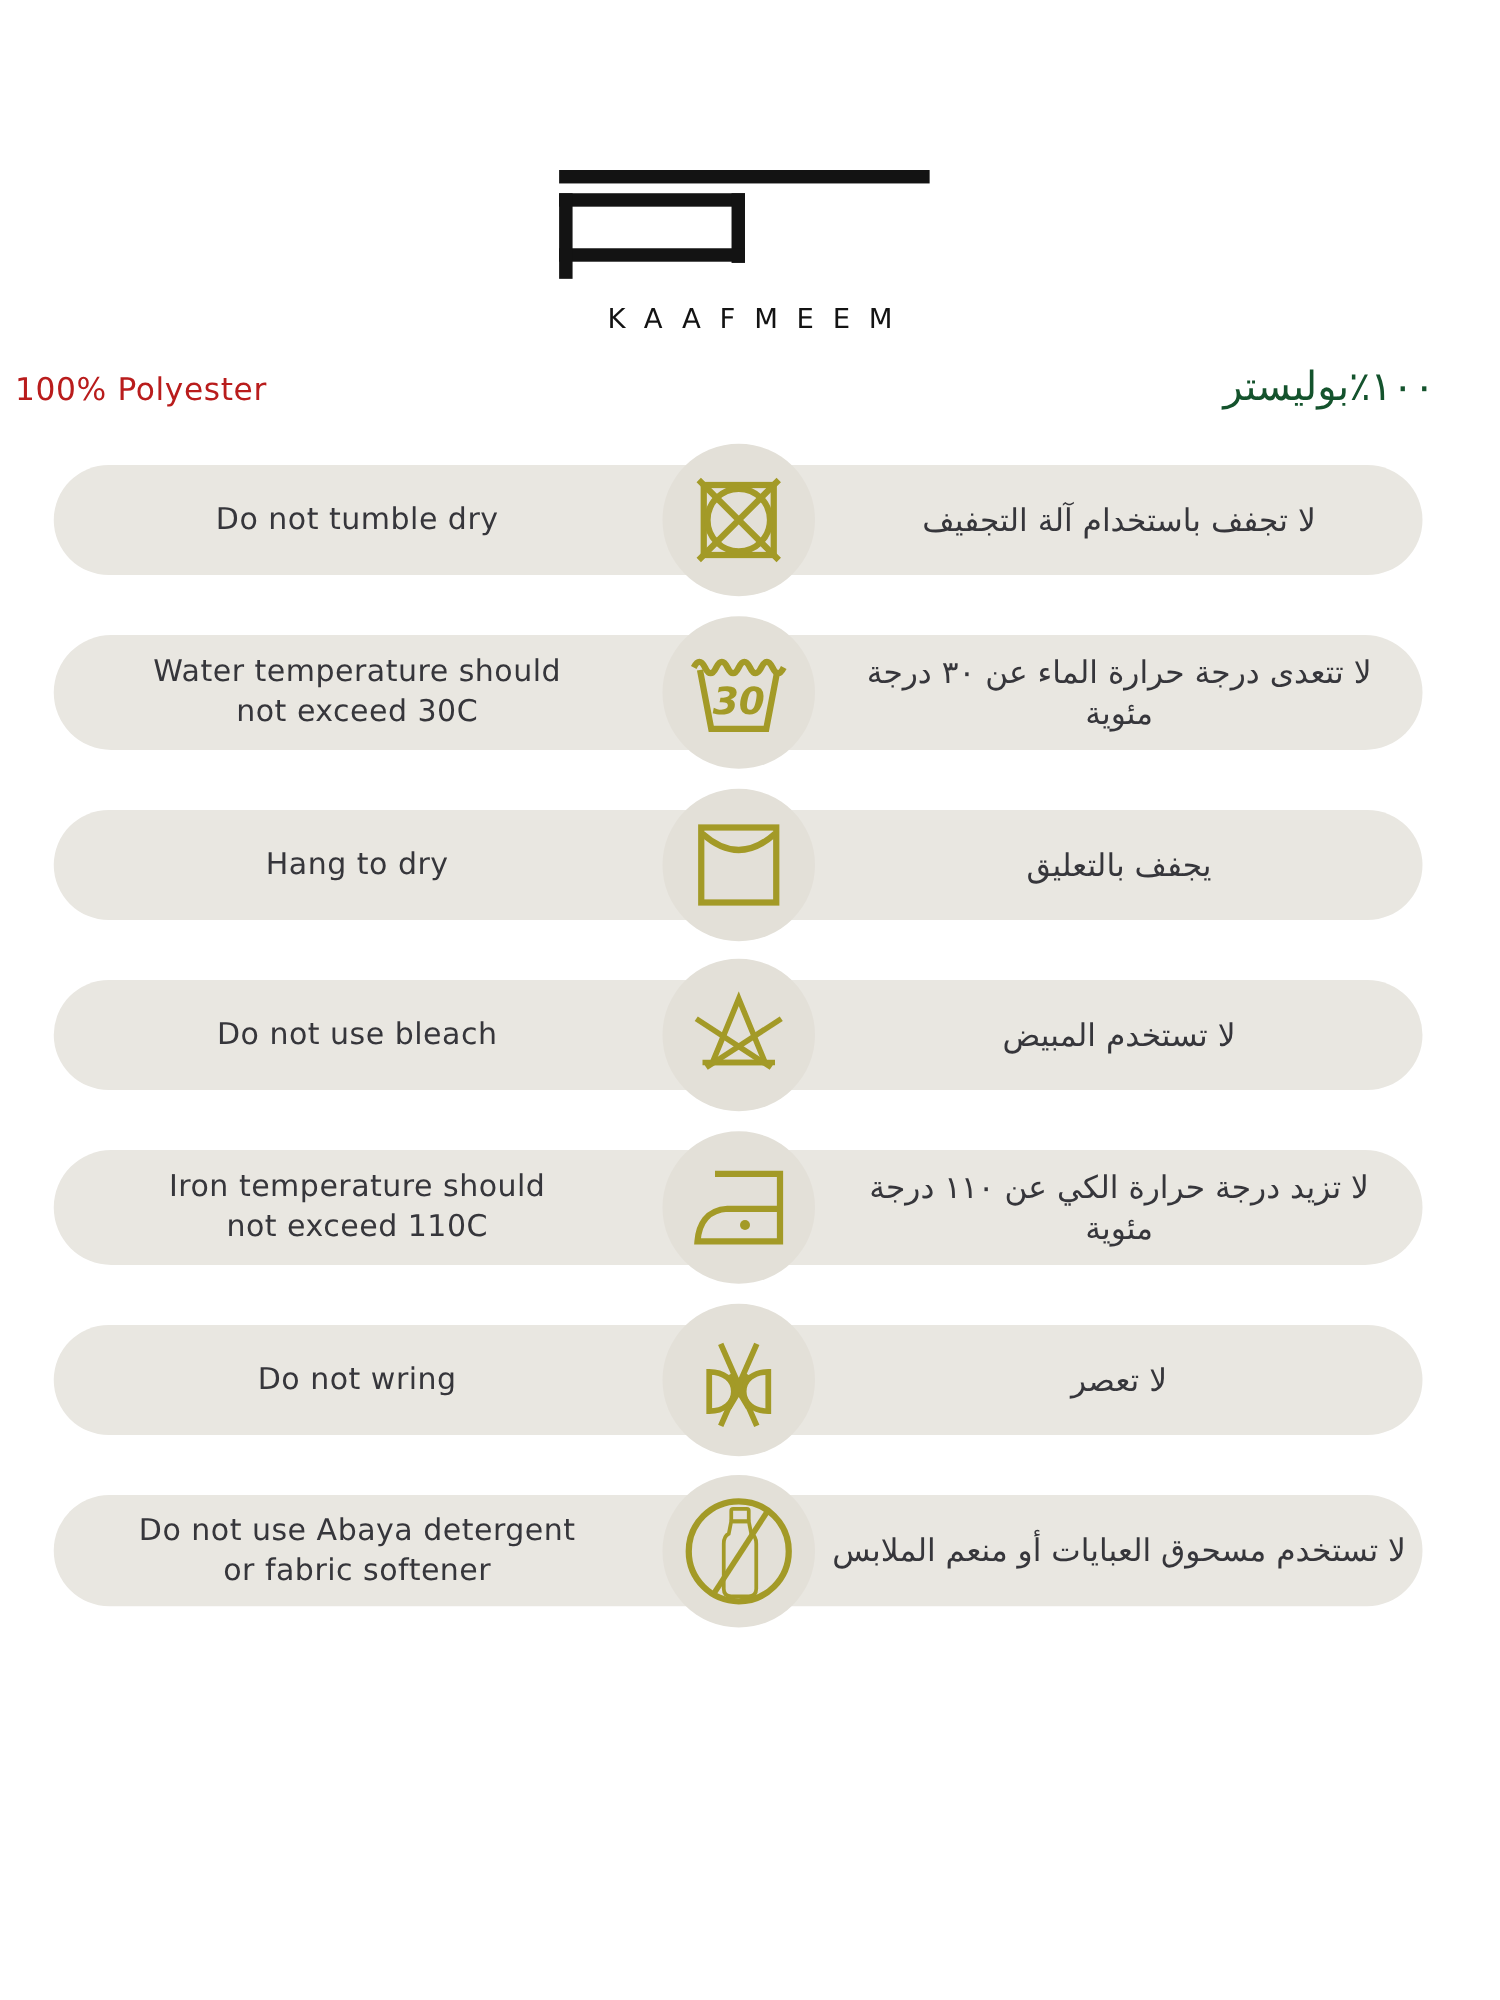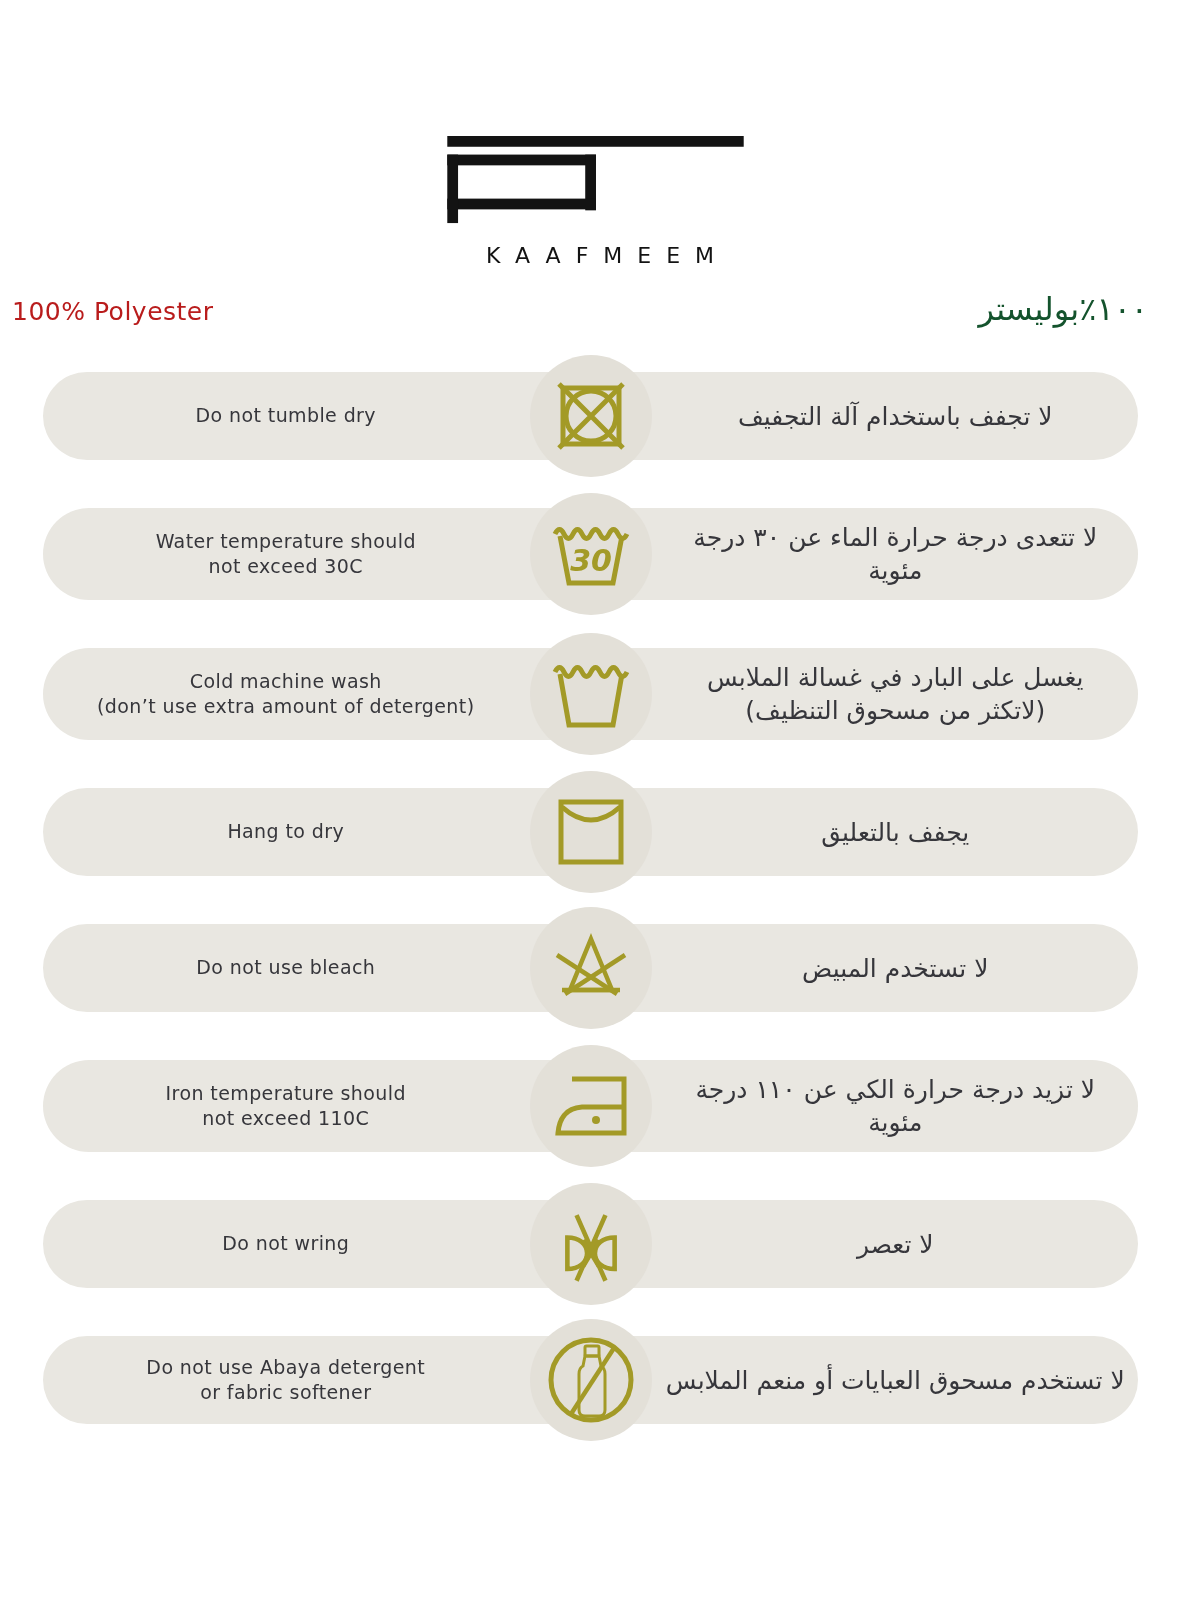--- a/index.html
+++ b/index.html
@@ -28,21 +28,21 @@
   .rows{margin:44px 62px 0 43px;}
   .pill{
     position:relative;display:flex;align-items:center;
     background:var(--pill_bg);border-radius:64px;
     min-height:88px;margin-bottom:48px;
   }
   .pill-left,.pill-right{
     flex:1 1 0;text-align:center;padding:13px 10px;
     white-space:pre-line;line-height:1.32;
   }
-  .pill-left{font-size:19px;letter-spacing:0.4px;}
+  .pill-left{font-size:24px;letter-spacing:0.4px;}
   .pill-right{font-size:25px;direction:rtl;}
   .mid-spacer{flex:0 0 124px;height:1px;}
   .icon-badge{
     position:absolute;left:50%;top:50%;transform:translate(-50%,-50%);
     width:122px;height:122px;border-radius:50%;background:var(--circle_bg);
     display:flex;align-items:center;justify-content:center;font-style:italic;
   }
   .icon-badge svg{color:var(--accent);display:block;}
   .care-num{font-family:"DejaVu Sans",sans-serif;font-weight:bold;}
 </style>
@@ -89,33 +89,20 @@
     <div class="icon-badge">
       <svg width="78" height="66" viewBox="0 0 78 66" fill="none" stroke="currentColor" stroke-width="5">
         <path d="M8,15 L17,62 L61,62 L70,15"></path>
         <path d="M3,13 q4.5,-9 9,0 t9,0 t9,0 t9,0 t9,0 t9,0 t9,0 t9,0"></path>
         <text class="care-num" x="39" y="50" text-anchor="middle" font-size="30" fill="currentColor" stroke="none">30</text>
       </svg>
     </div>
     <div class="pill-right" dir="rtl">لا تتعدى درجة حرارة الماء عن ٣٠ درجة مئوية</div>
   </div>
 
-  <div class="pill">
-    <div class="pill-left">Cold machine wash
-(don’t use extra amount of detergent)</div>
-    <div class="mid-spacer"></div>
-    <div class="icon-badge">
-      <svg width="78" height="72" viewBox="0 0 78 72" fill="none" stroke="currentColor" stroke-width="5">
-        <path d="M8,16 L17,67 L61,67 L70,16"></path>
-        <path d="M3,14 q4.5,-9 9,0 t9,0 t9,0 t9,0 t9,0 t9,0 t9,0 t9,0"></path>
-      </svg>
-    </div>
-    <div class="pill-right" dir="rtl">يغسل على البارد في غسالة الملابس
-(لاتكثر من مسحوق التنظيف)</div>
-  </div>
 
   <div class="pill">
     <div class="pill-left">Hang to dry</div>
     <div class="mid-spacer"></div>
     <div class="icon-badge">
       <svg width="70" height="70" viewBox="0 0 70 70" fill="none" stroke="currentColor" stroke-width="5">
         <rect x="5" y="5" width="60" height="60"></rect>
         <path d="M6,10 Q35,36 64,10"></path>
       </svg>
     </div>

